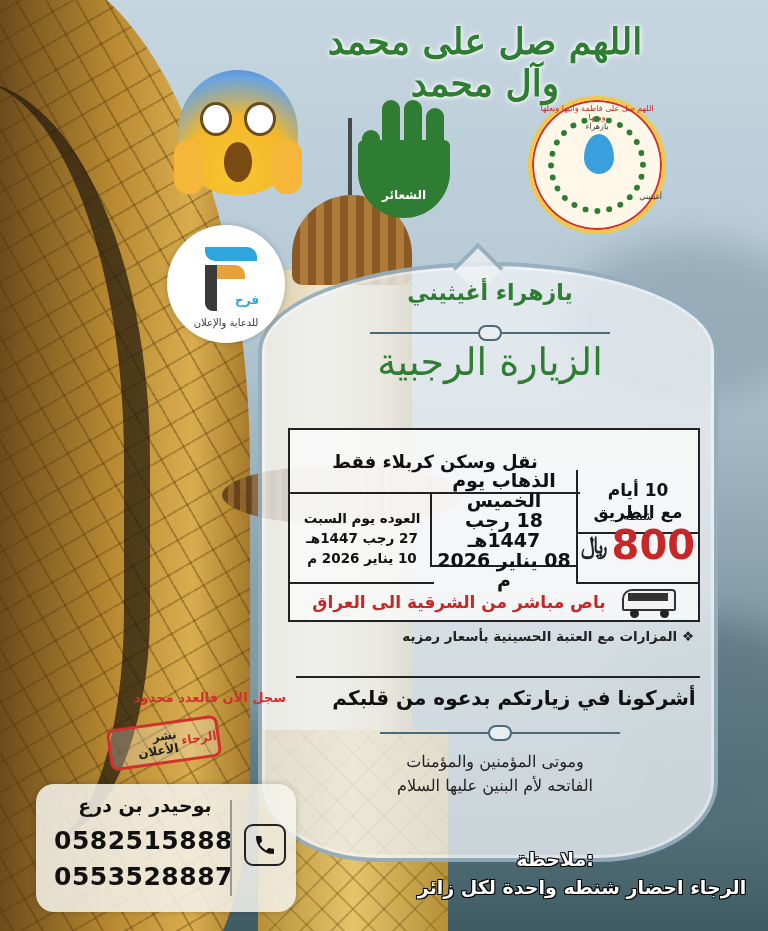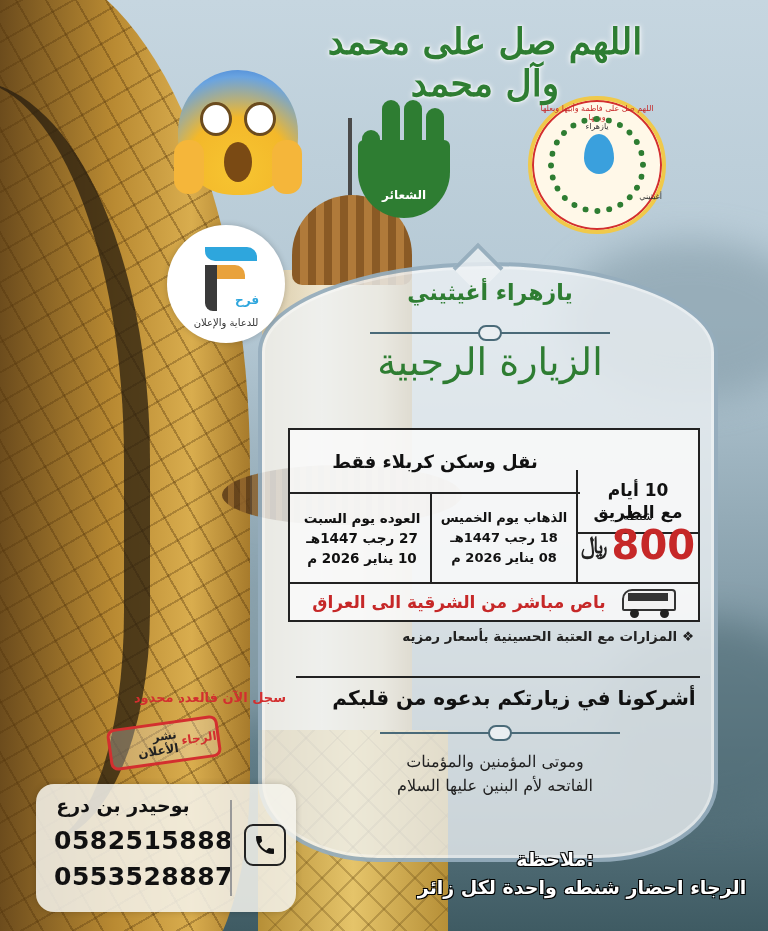--- a/index.html
+++ b/index.html
@@ -143,21 +143,21 @@
     border: 2px solid #222; background: rgba(250,250,250,.82);
     direction: rtl;
   }
   .cell { position: absolute; border-color: #222; border-style: solid; border-width: 0; display: flex; flex-direction: column; align-items: center; justify-content: center; text-align: center; color: #111; font-weight: bold; }
   .c-days { right: 0; top: 0; width: 122px; height: 64px; border-left-width: 2px; border-bottom-width: 2px; font-size: 17px; line-height: 22px; margin-top: 40px; }
   .c-service { left: 0; top: 0; width: 290px; height: 64px; border-bottom-width: 2px; font-size: 18px; }
   .c-price { right: 0; top: 64px; width: 122px; height: 90px; border-left-width: 2px; border-bottom-width: 2px; }
   .c-price .per { font-size: 12px; font-weight: normal; }
   .c-price .amount { font-size: 40px; color: #c62828; line-height: 44px; display: flex; align-items: center; gap: 4px; }
   .c-price .currency { font-size: 24px; color: #222; }
-  .c-depart { right: 122px; top: 64px; width: 146px; height: 90px; border-left-width: 2px; border-bottom-width: 2px; font-size: 13px; line-height: 20px; }
+  .c-depart { right: 122px; top: 64px; width: 146px; height: 73px; border-left-width: 2px; border-bottom-width: 2px; font-size: 19px; line-height: 20px; }
   .c-return { left: 0; top: 64px; width: 144px; height: 90px; border-bottom-width: 2px; font-size: 13.5px; line-height: 20px; }
   .c-bus { left: 0; top: 154px; width: 408px; height: 36px; flex-direction: row; gap: 16px; }
   .c-bus .bus-text { color: #c62828; font-size: 17px; }
   .bus-icon { width: 54px; height: 30px; position: relative; }
   .bus-icon .body { position: absolute; left: 0; top: 2px; width: 54px; height: 22px; background: #f2f2f2; border: 2px solid #333; border-radius: 10px 4px 2px 2px; }
   .bus-icon .win { position: absolute; left: 6px; top: 6px; width: 40px; height: 8px; background: #333; }
   .bus-icon .wheel { position: absolute; top: 22px; width: 9px; height: 9px; border-radius: 50%; background: #222; }
   .bus-icon .w1 { left: 8px; } .bus-icon .w2 { left: 38px; }
 
   .visits-note {
@@ -191,21 +191,21 @@
   .contact-card {
     position: absolute; left: 36px; top: 784px; width: 260px; height: 128px;
     border-radius: 18px; background: rgba(245,243,236,.86);
     box-shadow: 0 0 6px rgba(0,0,0,.2);
   }
   .contact-card .sep { position: absolute; left: 194px; top: 16px; width: 2px; height: 96px; background: #999; }
   .contact-card .phone-icon {
     position: absolute; left: 208px; top: 40px; width: 42px; height: 42px;
     border: 2px solid #222; border-radius: 9px; display: flex; align-items: center; justify-content: center;
   }
-  .contact-card .name { position: absolute; left: 2px; top: 10px; width: 170px; text-align: center; font-size: 19px; font-weight: bold; color: #111; direction: rtl; }
+  .contact-card .name { position: absolute; left: 24px; top: 10px; width: 170px; text-align: center; font-size: 19px; font-weight: bold; color: #111; direction: rtl; }
   .contact-card .num { position: absolute; left: 18px; width: 176px; text-align: center; font-size: 25px; font-weight: bold; color: #111; letter-spacing: .5px; }
   .contact-card .n1 { top: 42px; } .contact-card .n2 { top: 78px; }
 
   
   .note-title {
     position: absolute; left: 430px; top: 848px; width: 250px; text-align: center;
     font-size: 19px; font-weight: bold; color: #fff; direction: rtl;
     text-shadow: 1px 1px 0 #000, -1px -1px 0 #000, 1px -1px 0 #000, -1px 1px 0 #000;
   }
   .note-body {

